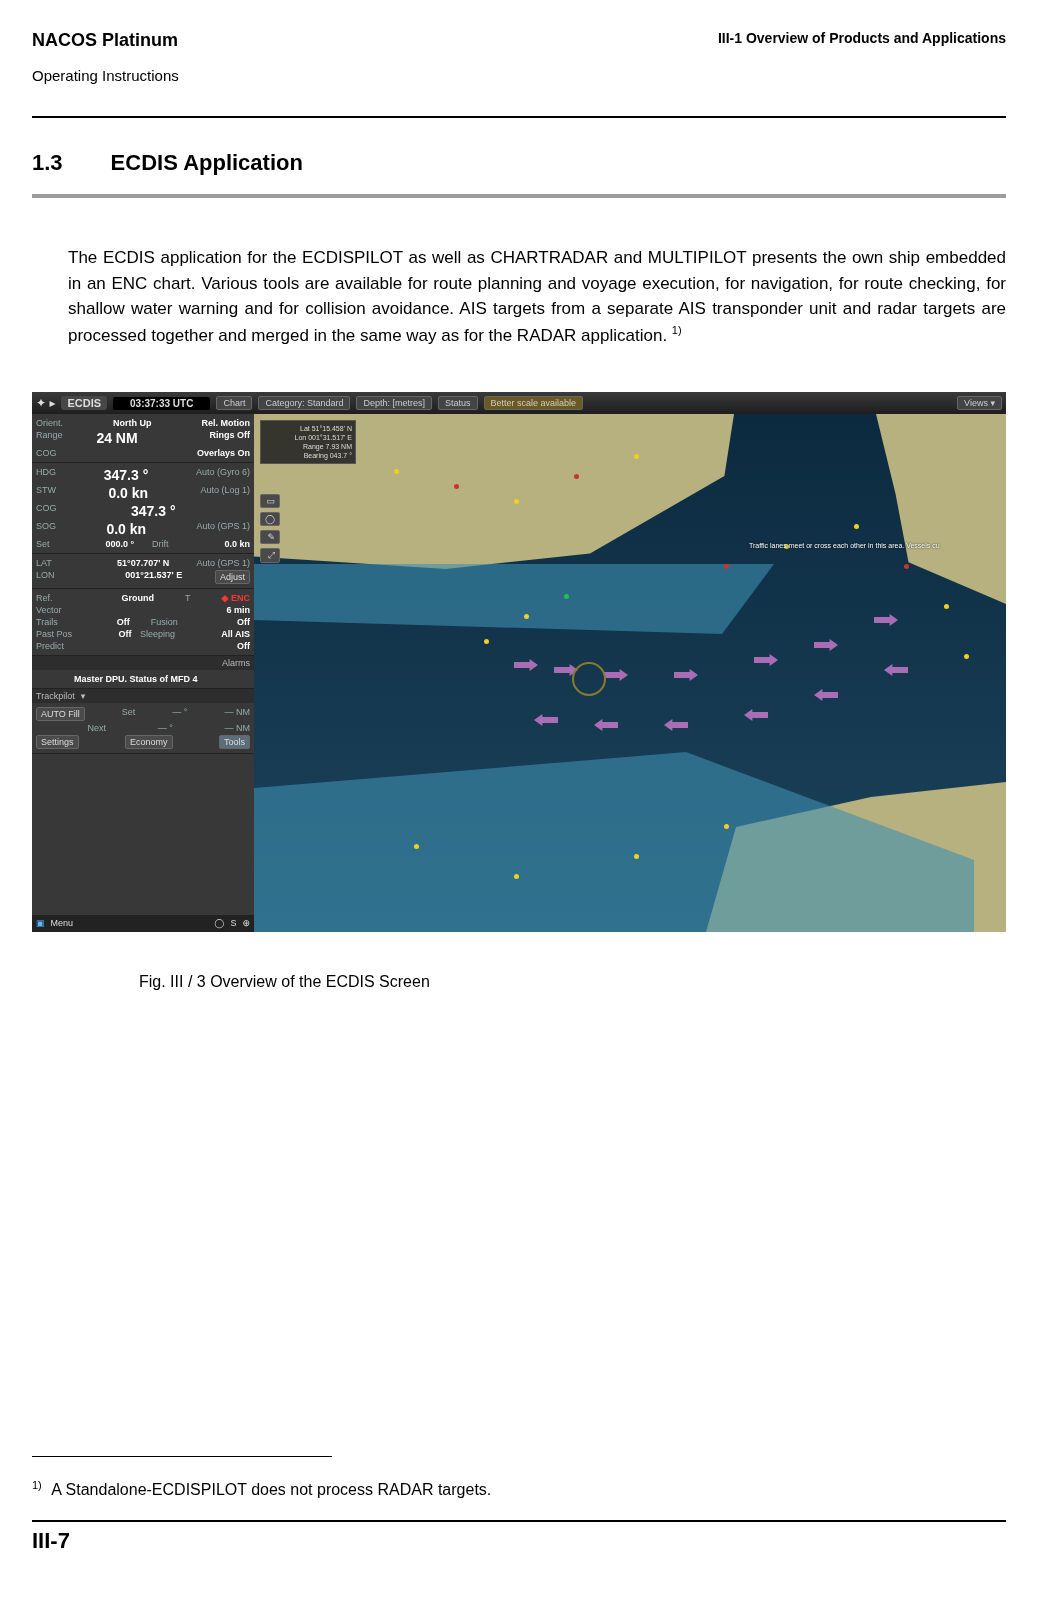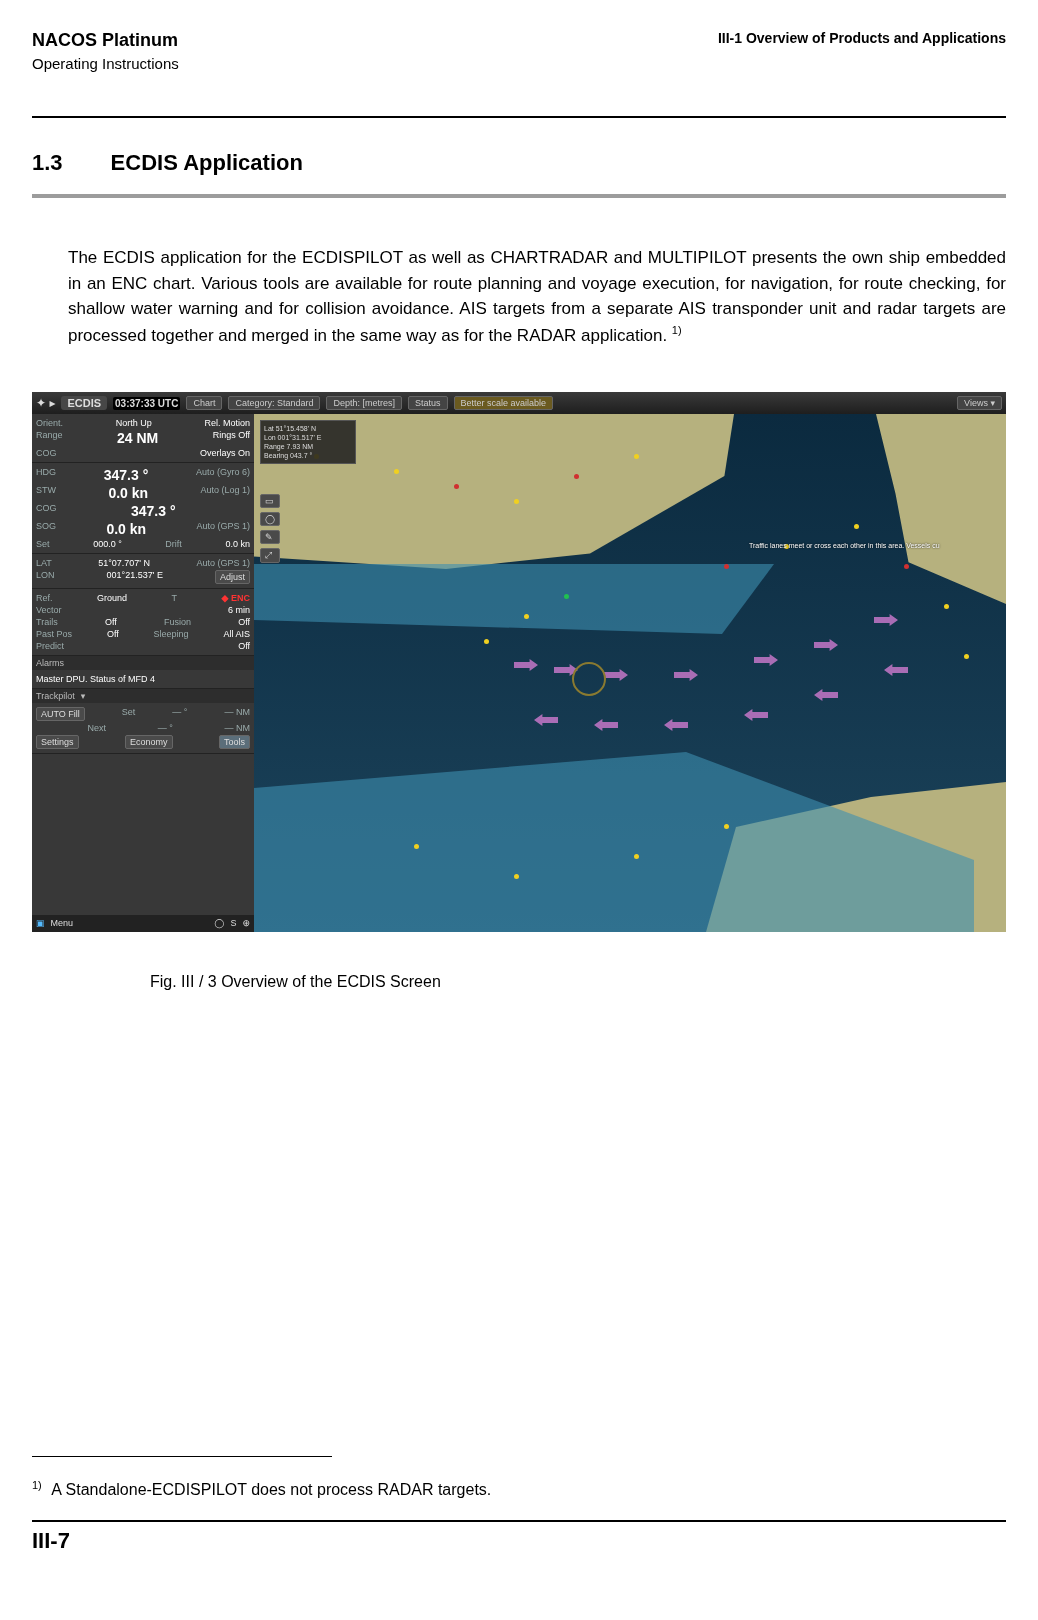--- a/index.html
+++ b/index.html
@@ -16,21 +16,21 @@
 
   
   .hdr {
     position: absolute;
     top: 30px; left: 32px; right: 32px;
     display: flex; justify-content: space-between;
   }
   .hdr .left { text-align: left; }
   .hdr .right { text-align: right; }
   .hdr .title   { font-weight: 700; font-size: 18px; }
-  .hdr .subtitle{ font-weight: 400; font-size: 15px; margin-top: 4px; }
+  .hdr .subtitle{ font-weight: 400; font-size: 15px; margin-top: 16px; }
   .hdr .chapter { font-weight: 700; font-size: 14px; }
 
   .hr-top {
     position: absolute; left: 32px; right: 32px; top: 108px;
     border: none; border-top: 2px solid #000;
   }
 
   
   .section-heading {
     position: absolute; left: 32px; top: 150px;
@@ -69,28 +69,28 @@
     display:flex;align-items:center;gap:4px;
     background:#474747;border-radius:3px;padding:1px 6px;font-size:11px;font-weight:700;
   }
   .shot-topbar .chip {
     background:#444;border:1px solid #666;border-radius:2px;
     padding:1px 6px;font-size:9px;color:#ccc;
   }
   .shot-topbar .warn { background:#6a5a20; }
   .shot-topbar .spacer { flex: 1; }
 
-  .shot-main { display:flex; height: calc(100% - 22px); }
+  .shot-main { display:flex; height: calc(100% - 22px); text-align: right; }
 
   
   .shot-left  { width: 222px; background:#383838; display:flex; flex-direction:column; }
   .panel { border-bottom:1px solid #222; padding:3px 4px; font-size:9px; }
   .panel .row { display:flex; justify-content:space-between; padding:1px 0; }
   .panel .lbl { color:#9aa; }
-  .panel .val { color:#fff; font-weight:400; }
+  .panel .val { color:#fff; font-weight:700;margin-left:38px; }
   .panel .big { font-size:14px; font-weight:700; color:#fff; }
   .panel-title { background:#2d2d2d; font-size:9px; color:#bbb; padding:2px 4px; }
   .btnish { background:#4a4a4a; border:1px solid #666; border-radius:2px; padding:1px 4px; color:#ddd; font-size:9px; display:inline-block; }
   .red-box { color:#f33; font-weight:700; }
   .thin-row { display:flex; gap:6px; align-items:center; }
 
   
   .shot-chart {
     flex:1; position: relative;
     background: linear-gradient(#0b2a3f 0%, #1c445c 100%);
@@ -119,21 +119,21 @@
   .dot.r { background:#d03030; }
   .dot.g { background:#20c050; }
 
   
   .tgt { position:absolute; width:34px; height:34px; border:2px solid #8a7a30; border-radius:50%; }
 
   
   .fl  { position:absolute; font-size:7px; color:#fff; white-space:nowrap; text-shadow:0 0 2px #000; }
 
   .caption {
-    position: absolute; left: 150px; top: 973px;
+    position: absolute; left: 139px; top: 973px;
     font-size: 16px;
   }
 
   
   .fn-rule {
     position: absolute; left: 32px; top: 1448px;
     width: 300px; border: none; border-top: 1px solid #000;
   }
   .footnote {
     position: absolute; left: 32px; right: 32px; top: 1463px;
@@ -176,21 +176,21 @@
 <p class="body-para">
   <span>The ECDIS application for the ECDISPILOT as well as CHARTRADAR and MULTIPILOT presents the own ship embedded in an ENC chart. Various tools are available for route planning and voyage execution, for navigation, for route checking, for shallow water warning and for collision avoidance. AIS targets from a separate AIS transponder unit and radar targets are processed together and merged in the same way as for the RADAR application.</span>
   <sup>1)</sup>
 </p>
 
 <div class="shot-wrap">
 
   <div class="shot-topbar">
     <span style="font-size:12px;">✦ ▸</span>
     <span class="app">ECDIS</span>
-    <span style="background:#000;padding:1px 2px;border-radius:2px;font-weight:700;">03:37:33 UTC</span>
+    <span style="background:#000;padding:1px 17px;border-radius:2px;font-weight:700;">03:37:33 UTC</span>
     <span class="chip">Chart</span>
     <span class="chip">Category: Standard</span>
     <span class="chip">Depth: [metres]</span>
     <span class="chip">Status</span>
     <span class="chip warn">Better scale available</span>
     <span class="spacer"></span>
     <span class="chip"><span>Views</span> ▾</span>
   </div>
 
   <div class="shot-main">

